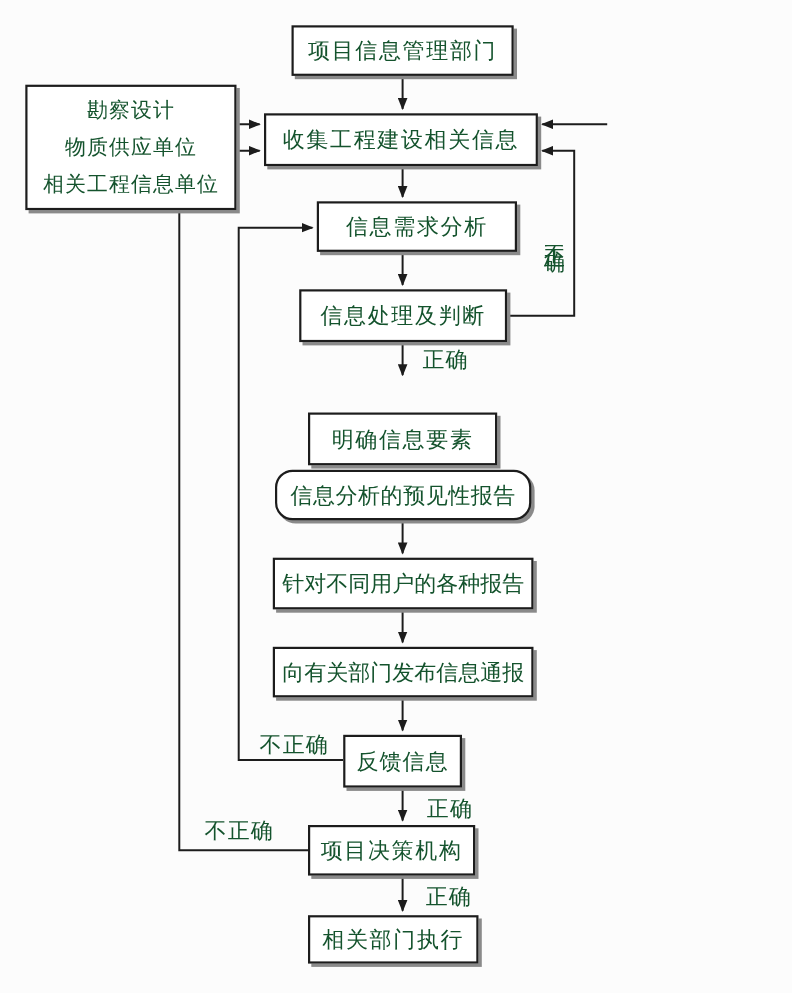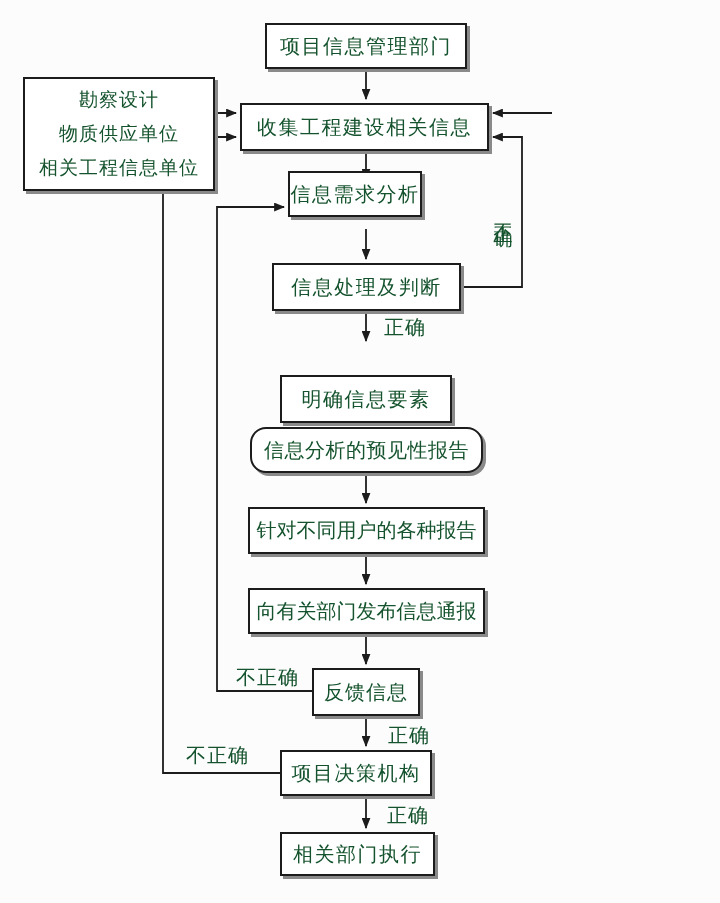--- a/index.html
+++ b/index.html
@@ -39,21 +39,21 @@
     flex-direction:column;
     justify-content:space-evenly;
     align-items:center;
     letter-spacing:1px;
     font-size:19px;
   }
   #box-top          {left:265px; top:23px;  width:202px; height:46px;}
   #box-left-sources {left:23px;  top:45px;  width:192px; height:114px;margin-top:32px;}
   #box-right-sources{left:552px; top:68px;  width:142px; height:148px; font-size:18.5px;}
   #box-collect      {left:240px; top:103px; width:249px; height:48px;}
-  #box-demand       {left:288px; top:171px; width:134px; height:46px;}
+  #box-demand       {left:288px; top:183px; width:182px; height:46px;}
   #box-processing   {left:272px; top:263px; width:189px; height:48px;}
   #box-clarify      {left:280px; top:345px; width:172px; height:48px;margin-top:30px;}
   #box-predictive   {left:250px; top:427px; width:233px; height:46px; letter-spacing:0.5px;border-radius:16px;}
   #box-user-reports {left:248px; top:507px; width:237px; height:47px; letter-spacing:0px;}
   #box-notify       {left:248px; top:588px; width:237px; height:46px; letter-spacing:0px;}
   #box-feedback     {left:312px; top:668px; width:108px; height:48px; letter-spacing:1px;}
   #box-decision     {left:280px; top:750px; width:152px; height:46px;}
   #box-execute      {left:280px; top:832px; width:155px; height:44px;}
 
   .edge-label{

